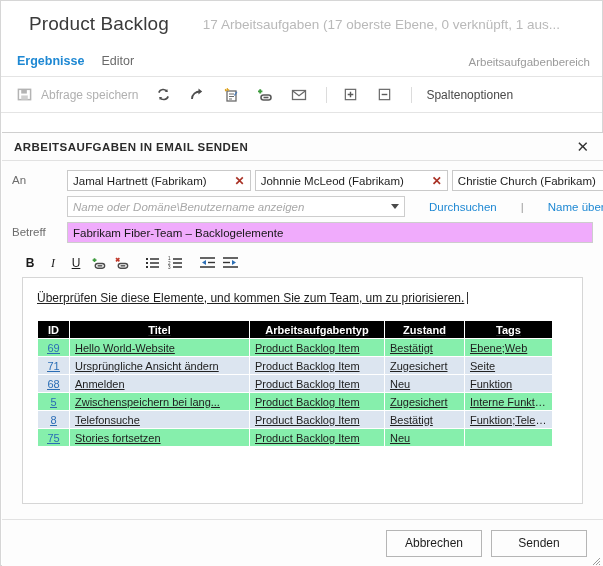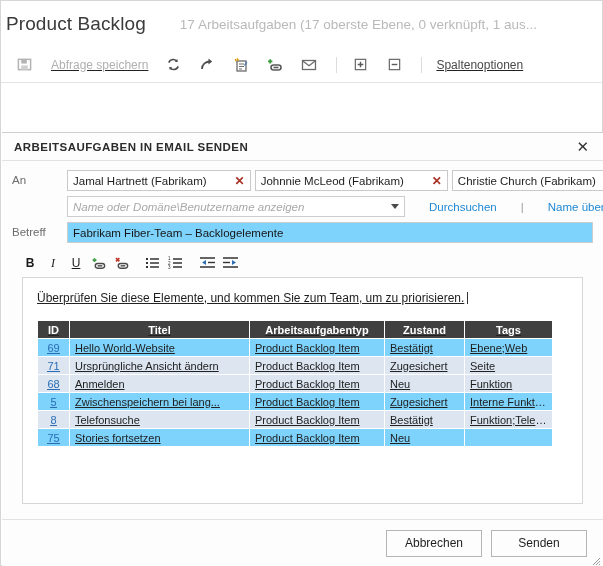--- a/index.html
+++ b/index.html
@@ -6,35 +6,35 @@
   body{
     width:603px;height:566px;overflow:hidden;
     font-family:"Liberation Sans", sans-serif;
     background:#ffffff;color:#222222;
     -webkit-font-smoothing:antialiased;
   }
   .app{position:relative;width:603px;height:566px;box-sizing:border-box;
        border:1px solid #d6d6d6;background:#ffffff;}
 
   
-  .page-header{height:46px;display:flex;align-items:center;padding:0 0 0 5px;box-sizing:border-box;}
+  .page-header{height:46px;display:flex;align-items:center;padding:0 0 0 28px;box-sizing:border-box;}
   .page-title{font-size:19px;color:#3b3b3b;font-weight:400;letter-spacing:.1px;}
   .page-count{font-size:13.5px;color:#b9b9b9;margin-left:34px;white-space:nowrap;overflow:hidden;}
 
   
   .tabbar{height:30px;display:flex;align-items:center;padding:0 12px 0 16px;box-sizing:border-box;
           border-bottom:1px solid #e4e4e4;}
   .tab{font-size:12.5px;color:#6a6a6a;margin-right:17px;padding-bottom:2px;cursor:pointer;}
   .tab.active{color:#1e88d3;font-weight:bold;}
   .tabbar-right{margin-left:auto;font-size:11.5px;color:#9a9a9a;}
 
   
   .cmdbar{height:36px;display:flex;align-items:center;padding:0 14px;box-sizing:border-box;
           border-bottom:1px solid #e4e4e4;gap:0;}
-  .cmd{display:flex;align-items:center;gap:18px;margin-right:16px;cursor:default;text-decoration:underline;}
+  .cmd{display:flex;align-items:center;gap:8px;margin-right:16px;cursor:default;}
   .cmd-label{font-size:12px;color:#b0b0b0;}
   .cmd-label.active{color:#4a4a4a;}
   .icobox{width:18px;height:18px;display:inline-flex;align-items:center;justify-content:center;}
   .vsep{width:1px;height:16px;background:#dcdcdc;margin:0 14px 0 2px;}
 
   
   .dialog{position:absolute;left:1px;top:131px;width:601px;height:434px;
           background:#fdfdfd;border-top:1px solid #cfcfcf;box-sizing:border-box;}
   .dlg-title{height:28px;display:flex;align-items:center;padding:0 10px 0 12px;
              box-sizing:border-box;border-bottom:1px solid #e2e2e2;background:#fdfdfd;}
@@ -53,44 +53,44 @@
 
   .picker-row{display:flex;align-items:center;flex:1;gap:24px;}
   .picker{flex:0 0 338px;height:21px;border:1px solid #cdcdcd;background:#ffffff;display:flex;
           align-items:center;padding:0 5px;box-sizing:border-box;}
   .picker-ph{flex:1;font-size:11.5px;color:#a8a8a8;font-style:italic;white-space:nowrap;overflow:hidden;}
   .caret{width:0;height:0;border-left:4px solid transparent;border-right:4px solid transparent;
          border-top:5px solid #4a4a4a;margin-left:4px;}
   .lnk{font-size:11.5px;color:#1e88d3;cursor:pointer;white-space:nowrap;}
   .lnk-sep{font-size:11.5px;color:#9a9a9a;}
 
-  .subject{flex:1;height:21px;border:1px solid #cdcdcd;background:#7dd3fc;display:flex;align-items:center;
+  .subject{flex:1;height:21px;border:1px solid #cdcdcd;background:#f0abfc;display:flex;align-items:center;
            padding:0 5px;box-sizing:border-box;font-size:11.5px;color:#161616;}
 
   
   .rtbar{display:flex;align-items:center;gap:0;padding:6px 0 5px 8px;}
   .rtbtn{width:20px;height:18px;display:flex;align-items:center;justify-content:center;
          font-size:12px;color:#1a1a1a;cursor:pointer;margin-right:3px;}
   .rtbtn.b{font-weight:bold;}
   .rtbtn.i{font-style:italic;font-family:"Liberation Serif",serif;}
   .rtbtn.u{text-decoration:underline;}
   .rtgap{width:8px;}
 
   
   .msgbody{margin:0 10px;height:227px;border:1px solid #d6d6d6;background:#ffffff;
            box-sizing:border-box;padding:13px 14px;overflow:hidden;text-decoration:underline;}
   .msgtext{font-size:12px;color:#1d1d1d;margin-bottom:15px;}
   .caretbar{display:inline-block;width:1px;height:12px;background:#333;vertical-align:-2px;margin-left:3px;}
 
   table.wi{border-collapse:collapse;width:515px;font-size:11px;table-layout:fixed;}
-  table.wi th{background:#404040;color:#ffffff;font-size:11px;font-weight:bold;height:17px;
+  table.wi th{background:#000000;color:#ffffff;font-size:11px;font-weight:bold;height:17px;
               border:1px solid #ffffff;text-align:center;padding:0 4px;}
   table.wi td{height:17px;padding:0 5px;border:1px solid #ffffff;color:#1d1d1d;
               white-space:nowrap;overflow:hidden;text-overflow:ellipsis;}
-  table.wi tr.odd td{background:#7dd3fc;}
+  table.wi tr.odd td{background:#86efac;}
   table.wi tr.even td{background:#dce5f0;}
   td.idcell{text-align:center;}
   td.idcell a{color:#2a6db5;text-decoration:underline;}
   col.c-id{width:32px;} col.c-title{width:180px;} col.c-type{width:135px;}
   col.c-state{width:80px;} col.c-tags{width:88px;}
 
   
   .dlg-footer{position:absolute;left:0;right:0;bottom:0;height:47px;border-top:1px solid #e2e2e2;
               display:flex;align-items:center;justify-content:flex-end;padding:0 16px;box-sizing:border-box;background:#fdfdfd;}
   .btn{min-width:70px;height:25px;border:1px solid #b5b5b5;background:#fdfdfd;font-size:12px;color:#1d1d1d;
@@ -100,20 +100,25 @@
 </head>
 <body>
 
 <div class="app">
 
   <div class="page-header">
     <div class="page-title">Product Backlog</div>
     <div class="page-count">17 Arbeitsaufgaben (17 oberste Ebene, 0 verknüpft, 1 aus...</div>
   </div>
 
+  <div class="tabbar">
+    <div class="tab active">Ergebnisse</div>
+    <div class="tab">Editor</div>
+    <div class="tabbar-right">Arbeitsaufgabenbereich</div>
+  </div>
 
   <div class="cmdbar">
     <div class="cmd">
       <span class="icobox">
         <svg width="15" height="15" viewBox="0 0 16 16">
             <rect x="1.5" y="2.5" width="13" height="11" fill="none" stroke="#b4b4b4" stroke-width="1.6"></rect>
             <rect x="4.5" y="2.5" width="6" height="4.5" fill="#b4b4b4"></rect>
             <rect x="4.5" y="9" width="7" height="4.5" fill="#cfcfcf"></rect>
           </svg>
       </span>

